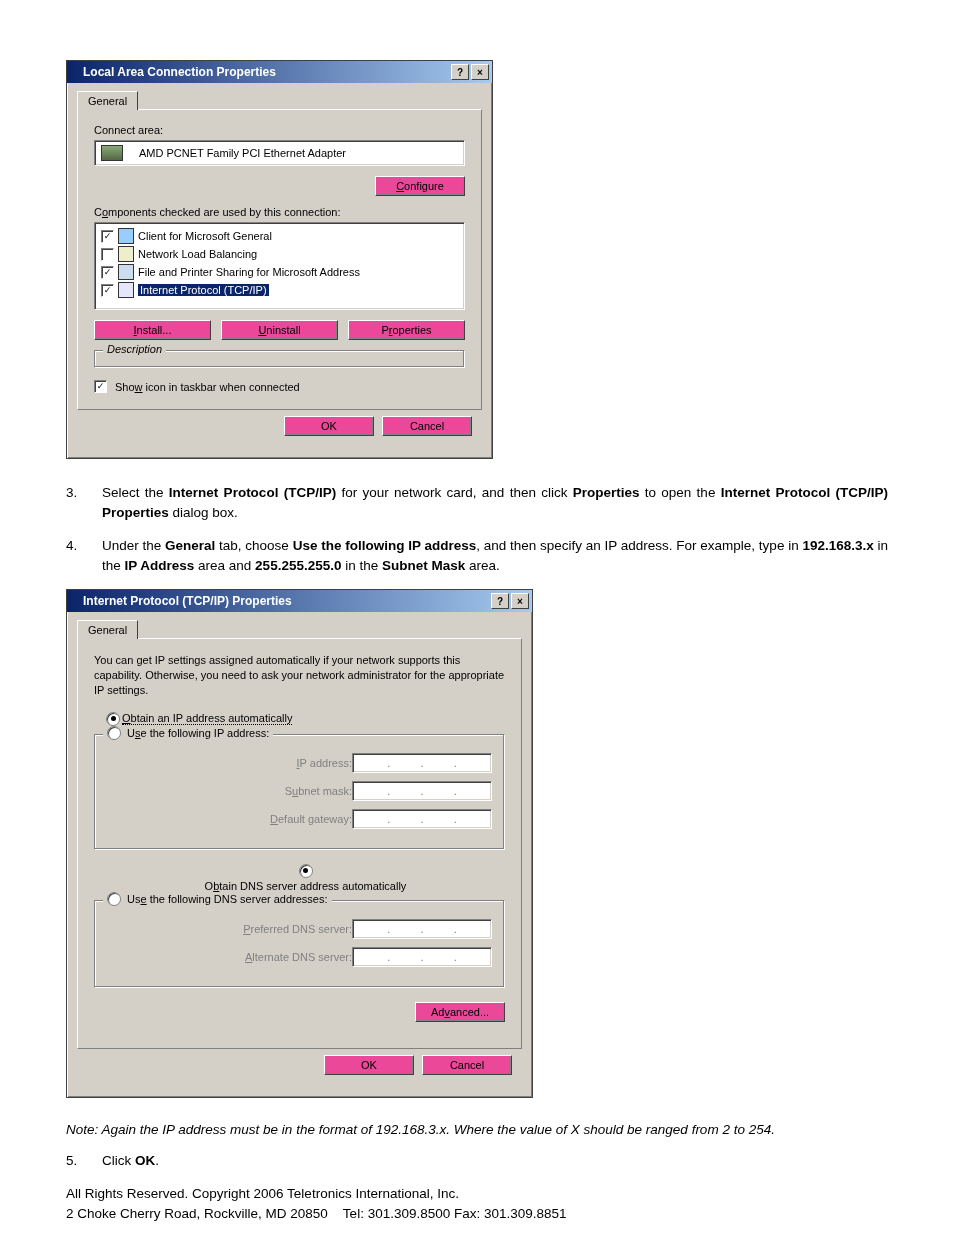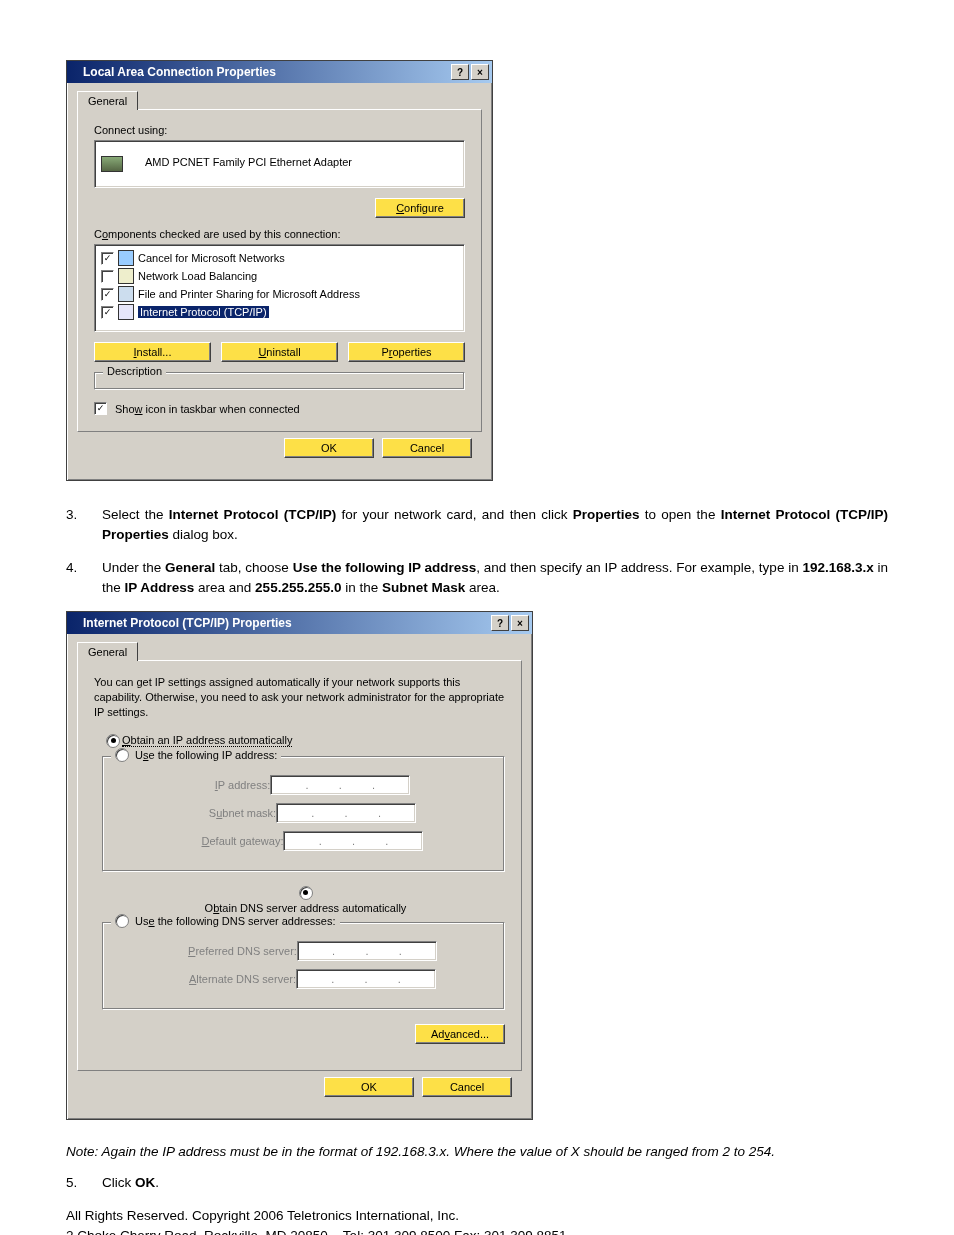--- a/index.html
+++ b/index.html
@@ -76,33 +76,33 @@
   padding: 14px 16px 16px 16px;
   position: relative;
 }
 .label { margin-bottom: 4px; }
 .adapter-box {
   background: #fff;
   border: 1px solid #808080;
   border-right-color: #fff;
   border-bottom-color: #fff;
   box-shadow: inset 1px 1px 0 #404040, inset -1px -1px 0 #d4d0c8;
-  padding: 15px 6px;
+  padding: 4px 6px;
   display: flex;
-  align-items: flex-start;
-  gap: 22px;
+  align-items: center;
+  gap: 16px;
   margin-bottom: 10px;
 }
 .adapter-icon {
   width: 20px; height: 14px;
   background: linear-gradient(#8a7, #564);
   border: 1px solid #333;
 }
 .btn {
-  background: #fde047;
+  background: #ec4899;
   border: 1px solid #fff;
   border-right-color: #404040;
   border-bottom-color: #404040;
   box-shadow: inset -1px -1px 0 #808080;
   padding: 3px 14px;
   font-size: 11px;
   font-family: Tahoma, Arial, sans-serif;
   min-width: 60px;
   text-align: center;
 }
@@ -148,20 +148,21 @@
 .mini-icon.d { background: #e6e6fa; }
 .btn-row-3 { display:flex; gap:10px; margin-bottom:10px; }
 .btn-row-3 .btn { flex:1; }
 .fieldset {
   border: 1px solid #808080;
   border-right-color:#fff; border-bottom-color:#fff;
   box-shadow: inset -1px -1px 0 #808080, inset 1px 1px 0 #fff;
   padding: 6px 0 10px 10px;
   margin-bottom: 12px;
   position: relative;
+  font-style: italic;
 }
 .fieldset-legend {
   position: absolute;
   top: -8px; left: 8px;
   background: #d4d0c8;
   padding: 0 4px;
   font-size: 11px;
 }
 .desc-text { font-size: 11px; line-height: 1.35; }
 .checkbox-line { display:flex; align-items:center; gap:8px; }
@@ -169,42 +170,41 @@
   display:flex; justify-content:flex-end; gap:8px;
   padding: 6px 10px 12px 0;
 }
 .radio-group {
   border: 1px solid #808080;
   border-right-color:#fff; border-bottom-color:#fff;
   box-shadow: inset -1px -1px 0 #808080, inset 1px 1px 0 #fff;
   padding: 10px 12px 12px 12px;
   margin-top: 8px;
   position: relative;
-  margin-left: 8px;
 }
 .radio-line {
   display:flex; align-items:center; gap:2px;
   margin: 4px 0;
 }
 .radio {
   width:12px; height:12px; border-radius:50%;
   background:#fff; border:1px solid #808080;
   box-shadow: inset 1px 1px 0 #404040;
   display:flex; align-items:center; justify-content:center;
 }
 .radio.checked::after {
   content:""; width:5px; height:5px; border-radius:50%; background:#000;
 }
 .radio-legend-line {
   position:absolute; top:-9px; left:8px;
   background:#d4d0c8; padding:0 4px;
   display:flex; align-items:center; gap:6px;
 }
 .ip-row {
-  display:flex; align-items:center; justify-content:center;
+  display:flex; align-items:center; justify-content:flex-end;
   margin: 8px 0 8px 18px;
 }
 .ip-label { color:#808080; }
 .ip-box {
   width: 130px; height: 18px;
   background:#fff;
   border:1px solid #808080;
   border-right-color:#fff; border-bottom-color:#fff;
   box-shadow: inset 1px 1px 0 #404040, inset -1px -1px 0 #d4d0c8;
   display:flex; align-items:center; justify-content:space-evenly;
@@ -242,34 +242,34 @@
     <div class="titlebar">
       <span class="titlebar-title">Local Area Connection Properties</span>
       <span class="titlebar-btn">?</span>
       <span class="titlebar-btn">×</span>
     </div>
     <div class="dialog-body">
       <div class="tab-strip">
         <div class="tab">General</div>
       </div>
       <div class="tab-panel">
-        <div class="label">Connect using:</div>
+        <div class="label">Connect area:</div>
         <div class="adapter-box">
           <span class="adapter-icon"></span>
           <span>AMD PCNET Family PCI Ethernet Adapter</span>
         </div>
         <div class="btn-row-right">
           <div class="btn"><span class="underline-char">C</span><span>onfigure</span></div>
         </div>
         <div class="label">C<span class="underline-char">o</span>mponents checked are used by this connection:</div>
         <div class="list-box">
           <div class="list-item">
             <span class="chk">✓</span>
             <span class="mini-icon"></span>
-            <span class="li-text">Cancel for Microsoft Networks</span>
+            <span class="li-text">Client for Microsoft General</span>
           </div>
           <div class="list-item">
             <span class="chk"></span>
             <span class="mini-icon b"></span>
             <span class="li-text">Network Load Balancing</span>
           </div>
           <div class="list-item">
             <span class="chk">✓</span>
             <span class="mini-icon c"></span>
             <span class="li-text">File and Printer Sharing for Microsoft Address</span>

